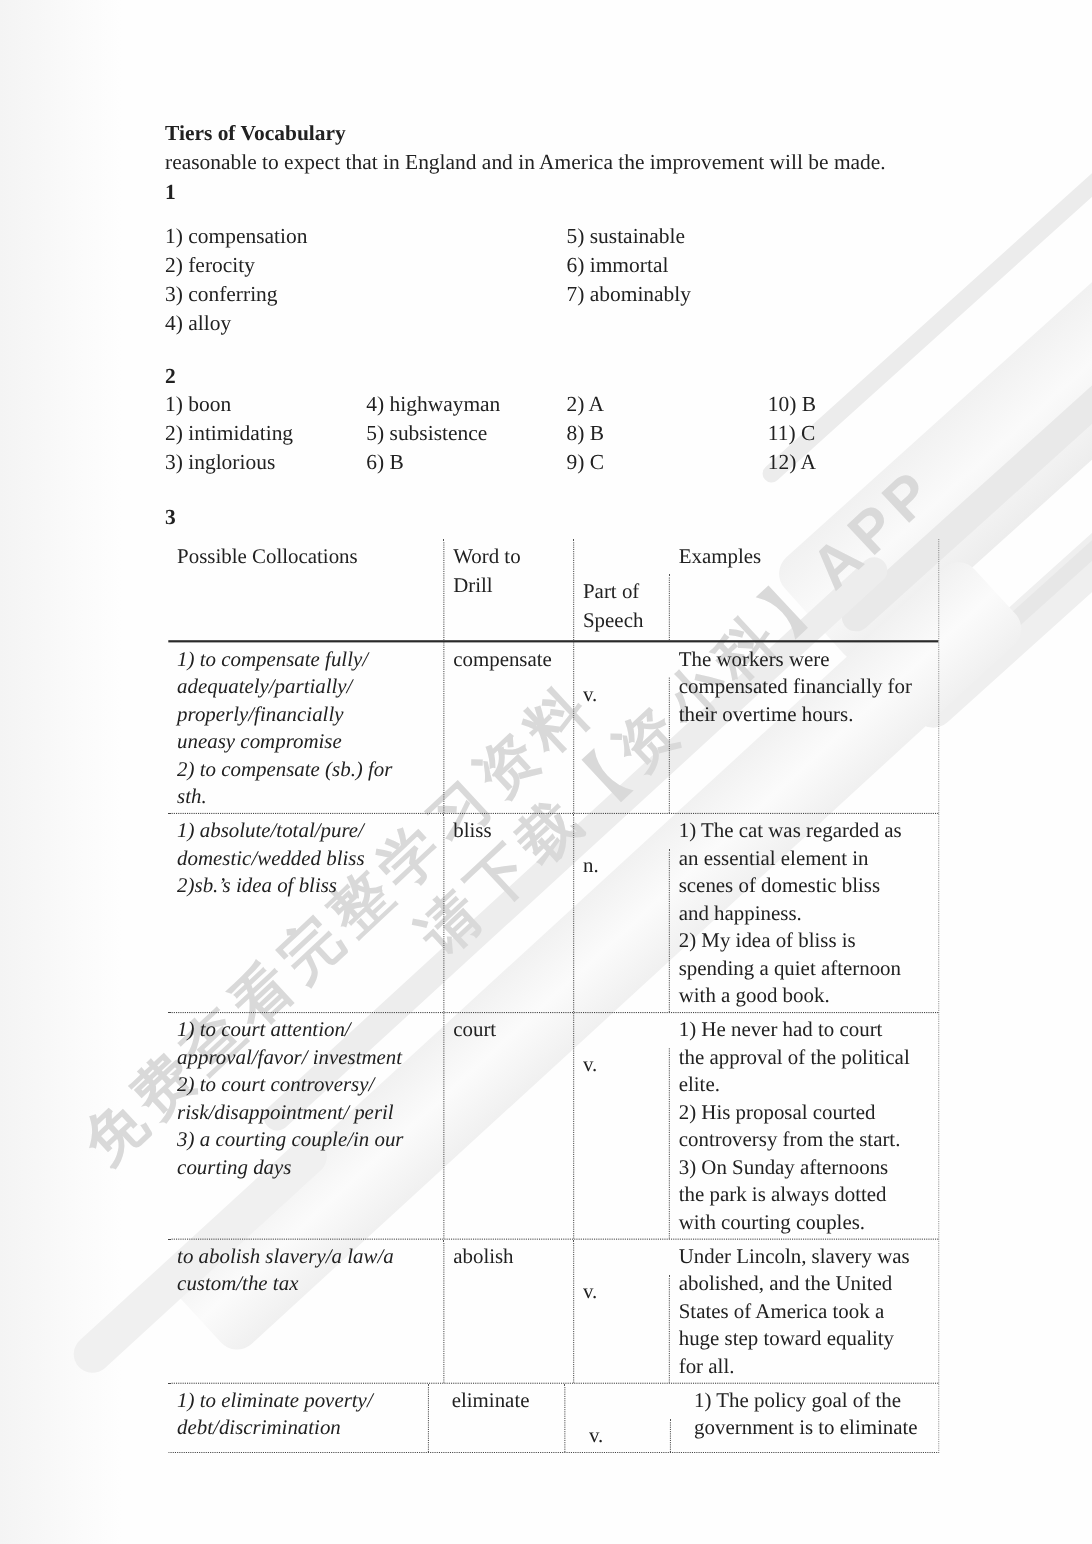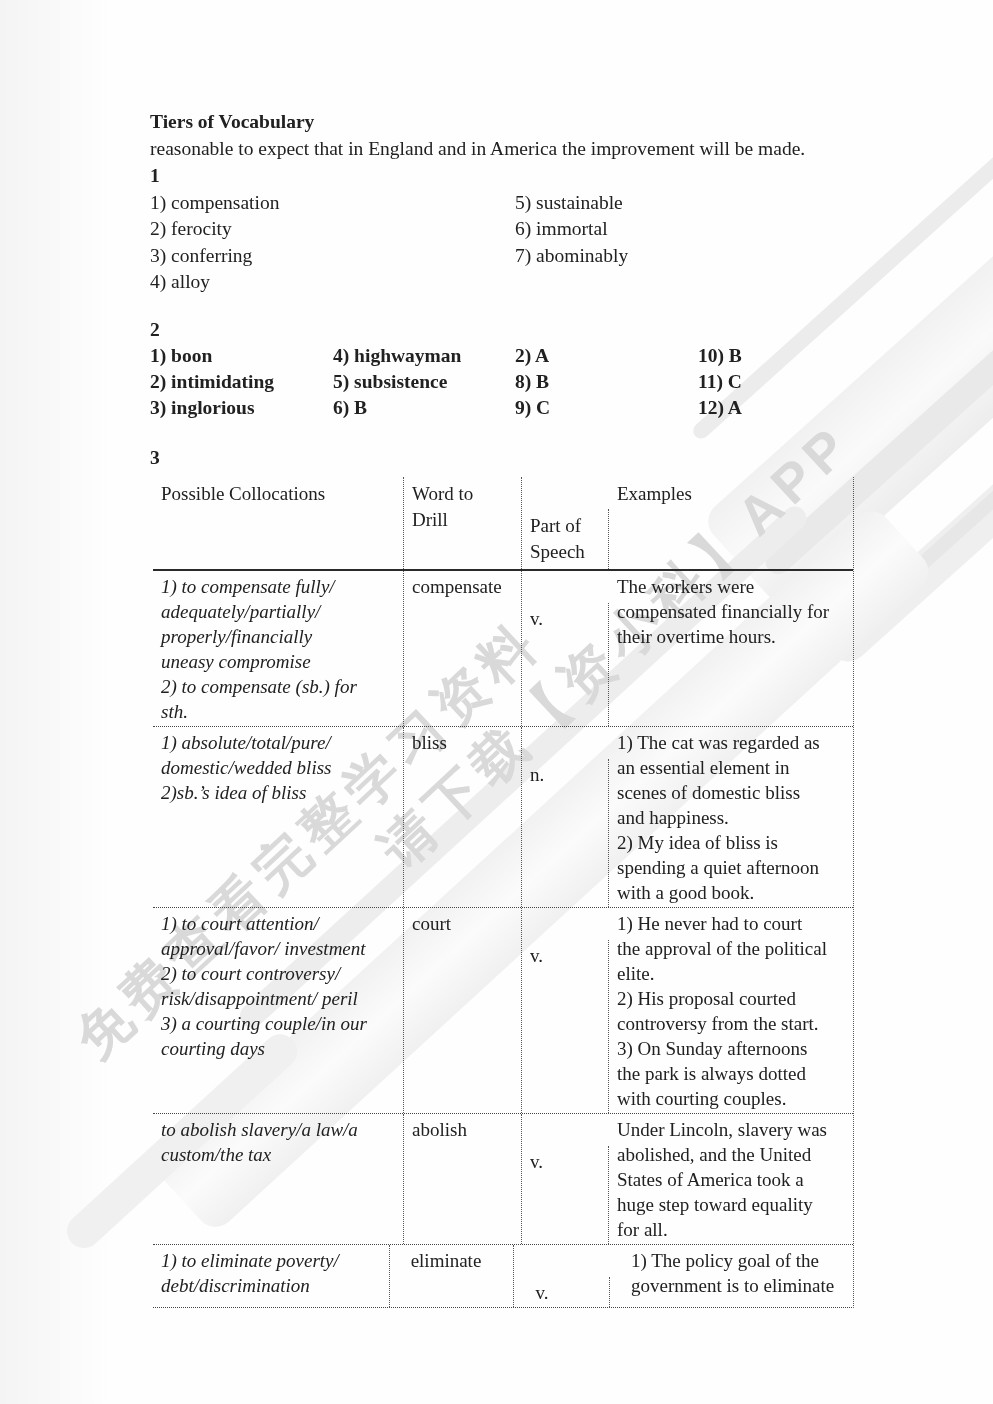--- a/index.html
+++ b/index.html
@@ -21,22 +21,22 @@
   .streak{position:absolute;transform-origin:0 0;border-radius:20px;}
   .wm-text{
     position:absolute;transform-origin:0 50%;
     font-family:"Liberation Sans", sans-serif;font-weight:bold;
     color:#d9d9d9;white-space:nowrap;z-index:0;
     letter-spacing:7px;font-size:54px;
   }
   .content{position:relative;z-index:1;padding:108px 139px 0 150px;}
   .line{font-size:19.5px;line-height:27px;white-space:pre-line;}
   .bold{font-weight:bold;}
-  .list1{display:grid;grid-template-columns:365px auto;margin-top:1px;}
-  .list2{display:grid;grid-template-columns:183px 182px 183px auto;margin-top:0;font-weight:bold;}
+  .list1{display:grid;grid-template-columns:365px auto;margin-top:14px;}
+  .list2{display:grid;grid-template-columns:183px 182px 183px auto;margin-top:0;}
   .col .line{line-height:26.4px;}
   .sp20{height:20px;}
   .sp22{height:22px;}
   .sp6{height:6px;}
   
   .vtable{width:700px;margin-left:3px;border-right:1px dotted #555;border-bottom:1px dotted #444;}
   .vrow{display:flex;border-bottom:1px dotted #444;}
   .vrow:last-child{border-bottom:none;gap:13px;}
   .vrow.header{border-bottom:2px solid #2a2a2a;}
   .cell{

